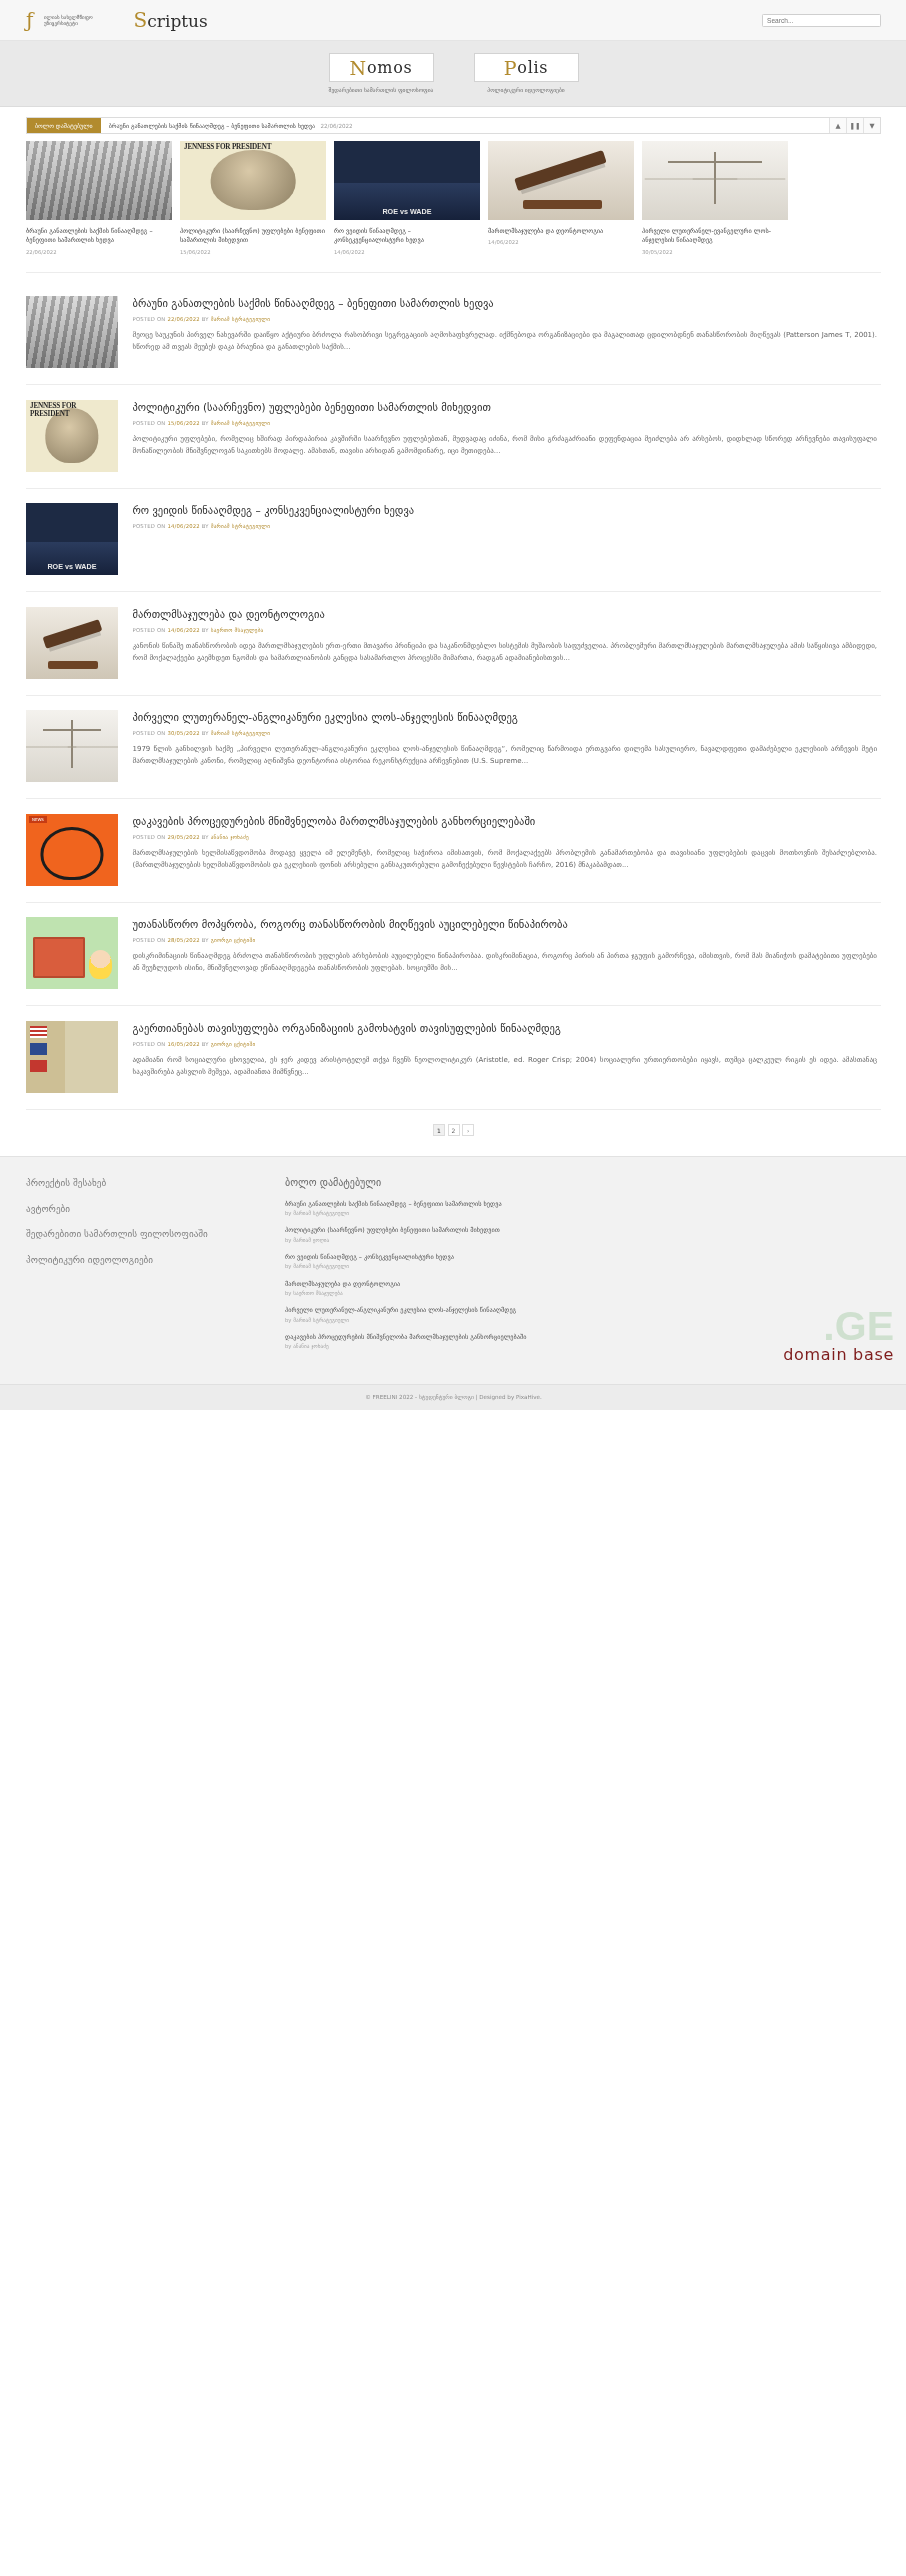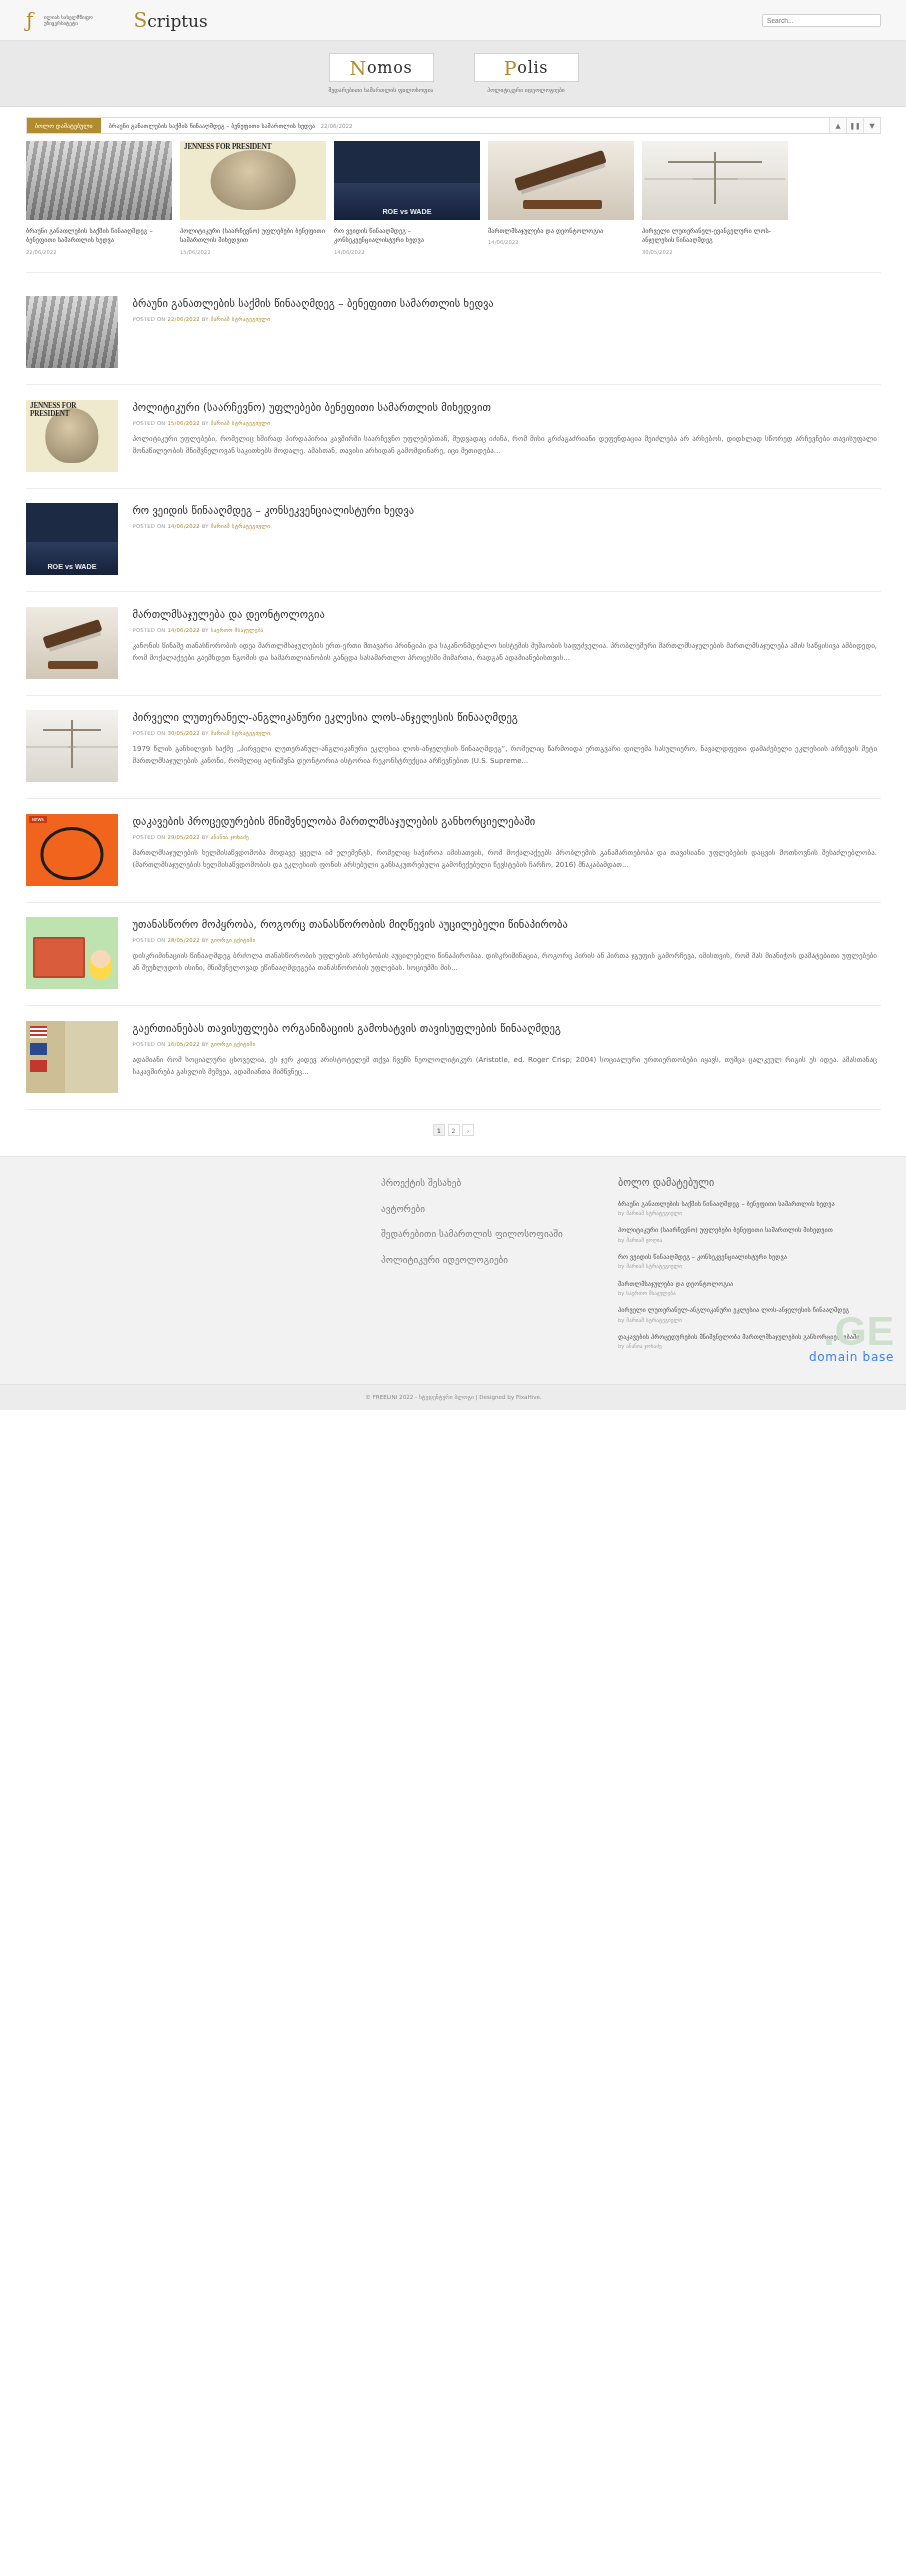--- a/index.html
+++ b/index.html
@@ -129,21 +129,21 @@
     width:12px; height:12px; border:0.7px solid #dcdcdc;
     font-size:6px; display:flex; align-items:center; justify-content:center;
     color:#666; background:#fff;
   }
   .pg.active { background:#f0f0f0; color:#333; }
 
   
   .footer {
     background:#f2f2f2; border-top:0.7px solid #e2e2e2;
     padding:20px 26px 26px;
-    display:flex; gap:20px;justify-content:flex-end;
+    display:flex; gap:42px;
   }
   .fcol-1 { width:217px; }
   .fcol-2 { width:263px; }
   .fcol-3 { flex:1; }
   .f-navitem { font-size:9.2px; color:#7d7d7d; margin-bottom:14.5px; }
   .f-title { font-size:10px; color:#666; margin-bottom:10.5px; }
   .f-post { margin-bottom:9.2px; }
   .f-post .t { font-size:6.3px; color:#4a4a4a; line-height:1.5; }
   .f-post .b { font-size:5.3px; color:#a5a5a5; margin-top:2px; }
   .f-sub { font-size:5.6px; color:#777; margin:2.6px 0 4px; }
@@ -164,21 +164,21 @@
     text-align:center; font-size:5.6px; color:#8a8a8a;
     padding:8.6px 0 10px;
   }
 
   
   .watermark {
     position:absolute; right:13px; bottom:46px;
     pointer-events:none; text-align:right;
   }
   .wm-main { font-size:41px; color:#cfe0cf; font-weight:bold; line-height:.9; font-family:"Liberation Sans", sans-serif;margin-top:8px; }
-  .wm-sub { font-size:12px; color:#3b82f6; letter-spacing:0.7px; }
+  .wm-sub { font-size:16px; color:#7f1d1d; letter-spacing:0.7px; }
   .rel { position:relative; }
 
   
   .art { width:100%; height:100%; position:relative; }
   .art-bw { background:linear-gradient(180deg,#d8d8d8,#8d8d8d); }
   .art-bw:before{ content:""; position:absolute; inset:0;
     background:
       repeating-linear-gradient(100deg, rgba(0,0,0,.22) 0 4px, rgba(255,255,255,.12) 4px 8.6px);
   }
   .art-jenness { background:#efe9cd; }
@@ -346,20 +346,21 @@
           <div class="art art-bw"></div>
         </div>
       <div class="a-body">
         <h3 class="a-title">ბრაუნი განათლების საქმის წინააღმდეგ – ბენეფითი სამართლის ხედვა</h3>
         <div class="a-meta">
           <span>POSTED ON</span>
           <span class="lnk">22/06/2022</span>
           <span>BY</span>
           <span class="lnk">მარიამ სტრატეგიული</span>
         </div>
+        <div class="a-text">მეოცე საუკუნის პირველ ნახევარში დაიწყო აქტიური ბრძოლა რასობრივი სეგრეგაციის აღმოსაფხვრელად. იქმნებოდა ორგანიზაციები და მაგალითად ცდილობდნენ თანასწორობის მიღწევას (Patterson James T, 2001). სწორედ ამ თვეას მეუბეს დაკა ბრაუნია და განათლების საქმის...</div>
       </div>
     </div>
 
     <div class="article">
       <div class="a-thumb">
           <div class="art art-jenness"></div>
         </div>
       <div class="a-body">
         <h3 class="a-title">პოლიტიკური (საარჩევნო) უფლებები ბენეფითი სამართლის მიხედვით</h3>
         <div class="a-meta">

